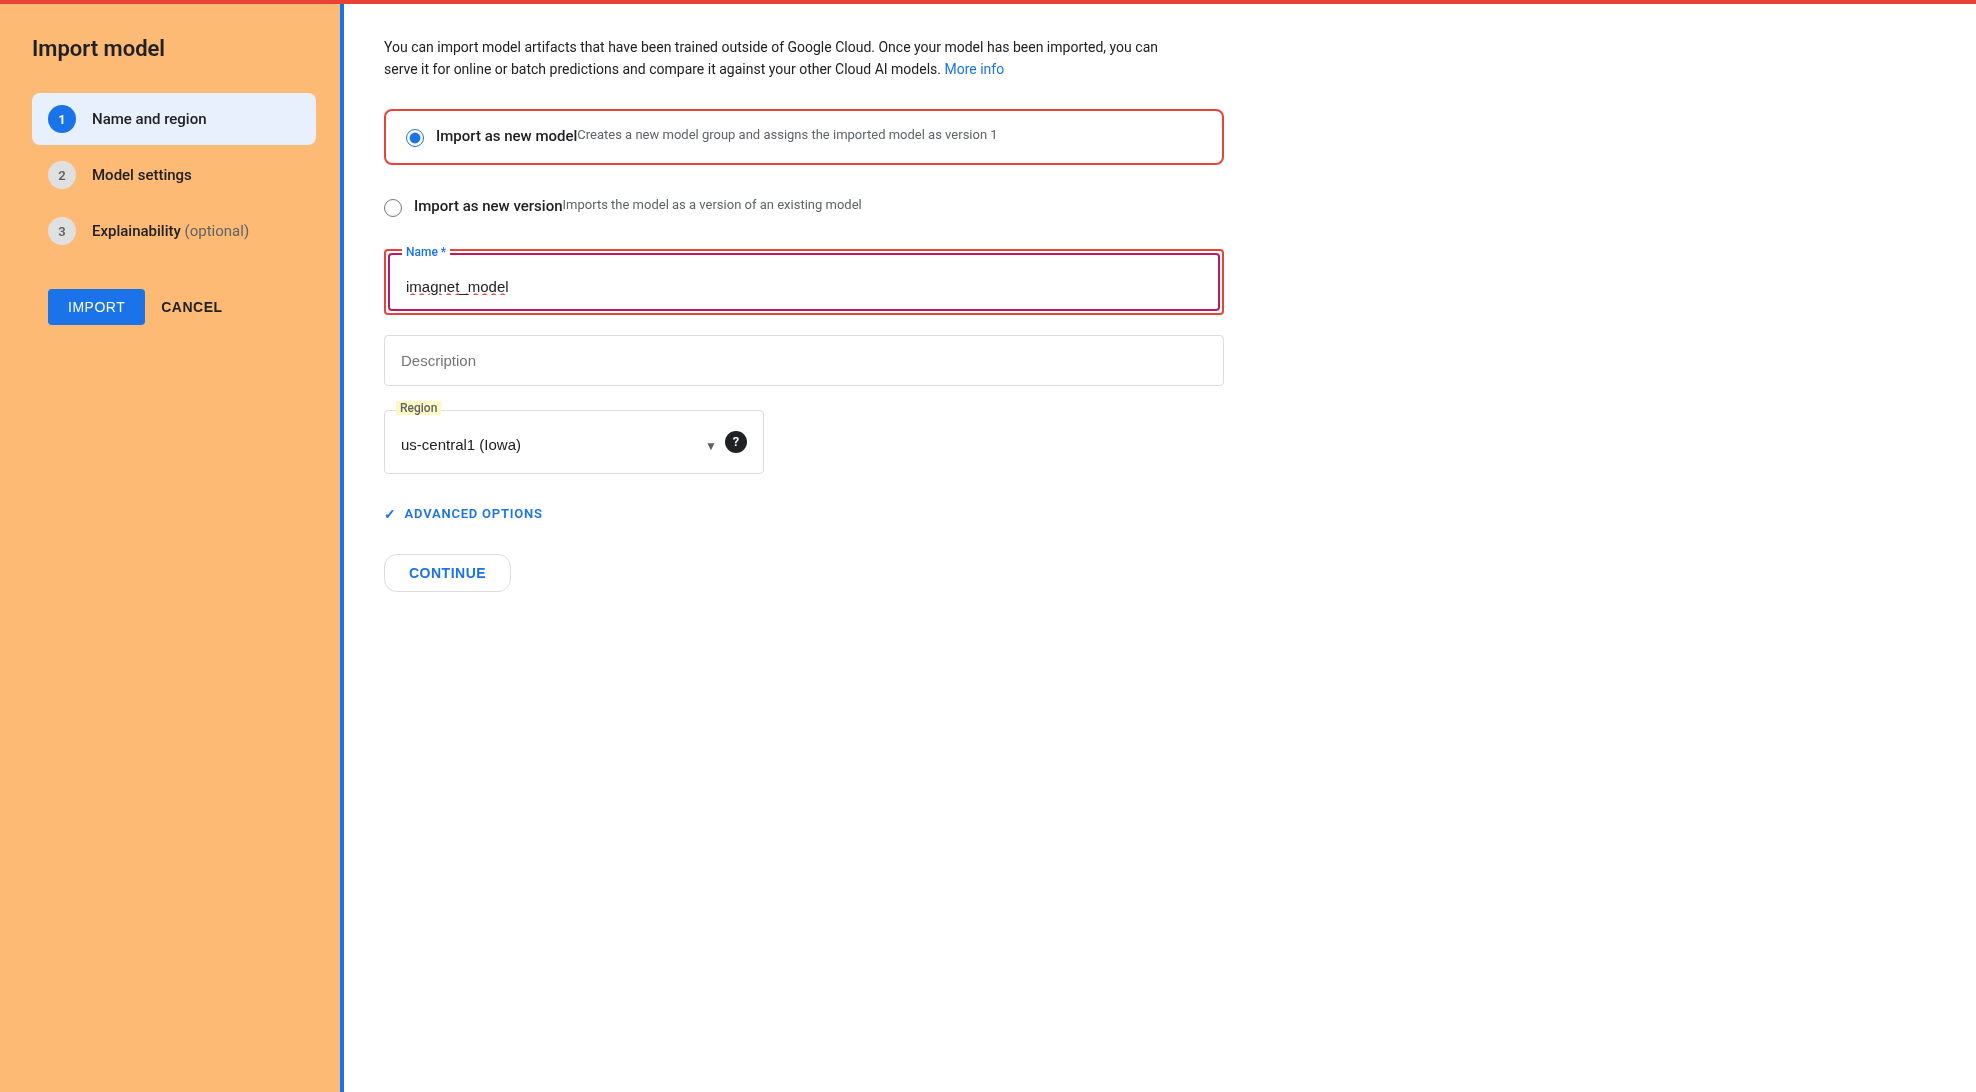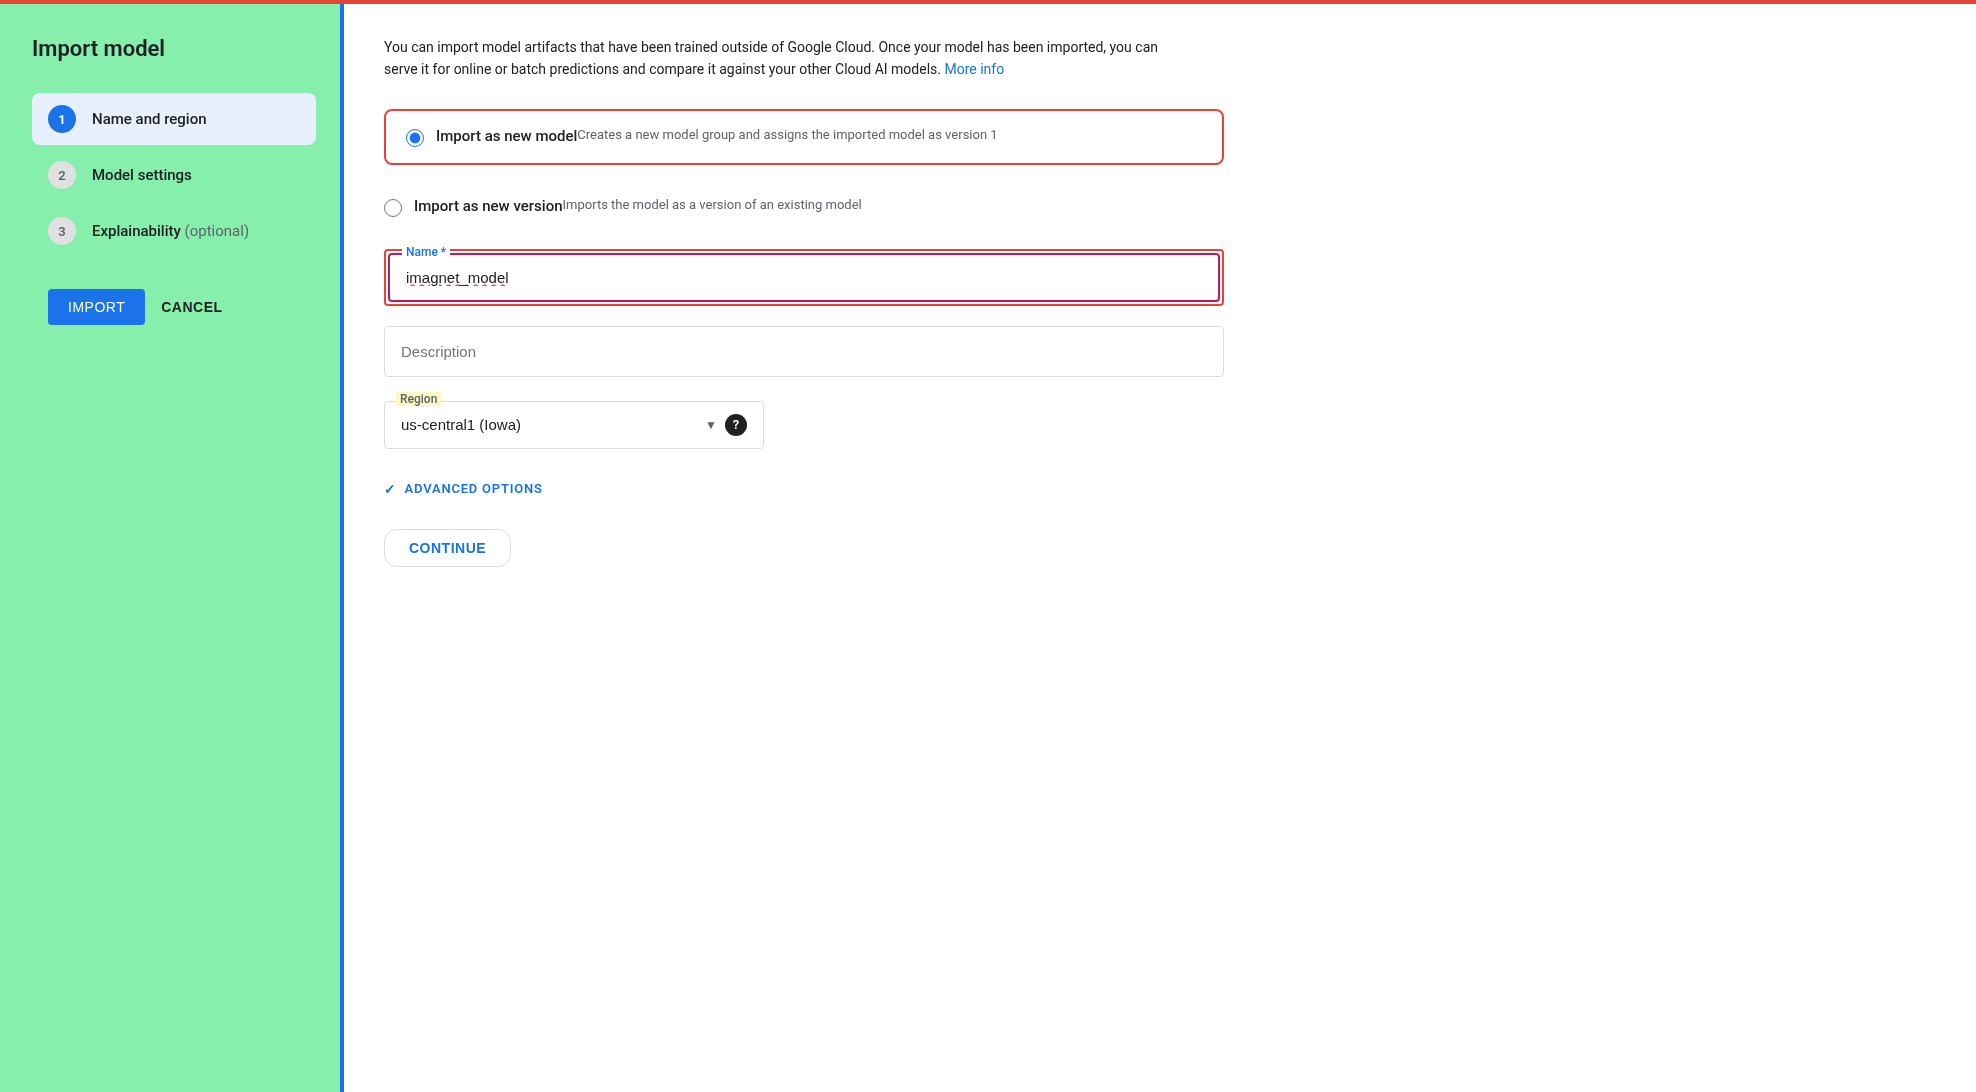--- a/index.html
+++ b/index.html
@@ -17,21 +17,21 @@
     .container {
       display: flex;
       min-height: calc(100vh - 4px);
     }
     
     .sidebar {
       width: 340px;
       min-width: 340px;
       padding: 32px 24px 16px 32px;
       border-right: none;
-      background: #86efac;
+      background: #fdba74;
     }
     .sidebar-title {
       font-size: 22px;
       font-weight: 600;
       color: #202124;
       margin-bottom: 32px;
     }
     .step-item {
       display: flex;
       align-items: center;
@@ -223,24 +223,24 @@
       top: -9px;
       left: 12px;
       background: #fef9c3;
       padding: 0 4px;
       font-size: 12px;
       color: #5f6368;
       font-weight: 500;
     }
     .region-select-box {
       display: flex;
-      align-items: center;
+      align-items: flex-end;
       border: 1px solid #dadce0;
       border-radius: 4px;
-      padding: 12px 16px;
+      padding: 20px 16px;
     }
     .region-select {
       border: none;
       outline: none;
       font-size: 15px;
       color: #202124;
       background: transparent;
       flex: 1;
       cursor: pointer;
       appearance: none;
@@ -360,21 +360,21 @@
         <span class="radio-title">Import as new version</span>
         <span class="radio-subtitle">Imports the model as a version of an existing model</span>
       </div>
     </div>
 
     
     <div class="name-box-container">
       <div class="name-box-red-border">
         <div class="name-box-blue-border">
           <span class="name-box-floating-label">Name *</span>
-          <input type="text" class="name-box-input" style="text-decoration: underline wavy rgb(234, 67, 53);" value="imagnet_model">
+          <input type="text" class="name-box-input" style="text-decoration: underline wavy rgb(234, 67, 53); margin-top: 9px;" value="imagnet_model">
         </div>
       </div>
     </div>
 
     
     <div class="desc-field-wrapper">
       <input type="text" class="desc-input" placeholder="Description" style="">
     </div>
 
     

